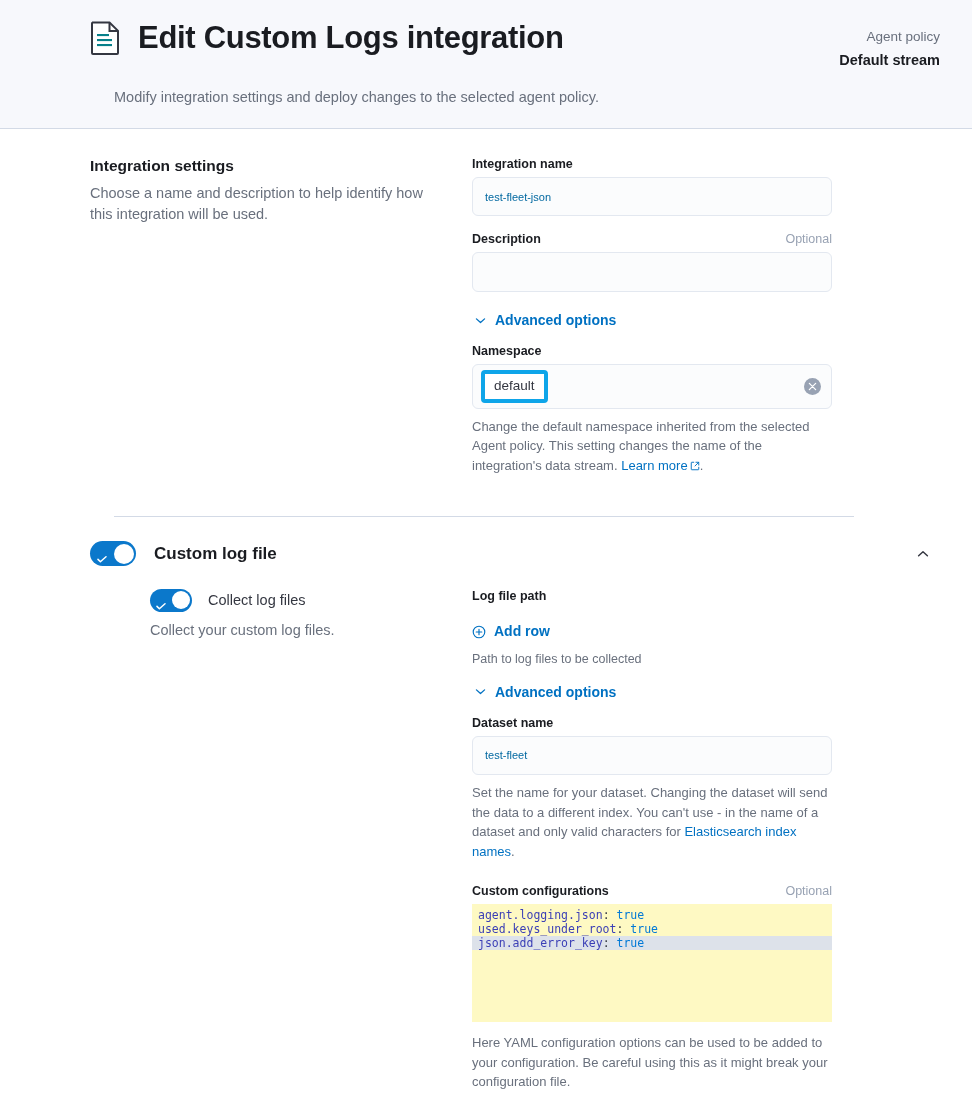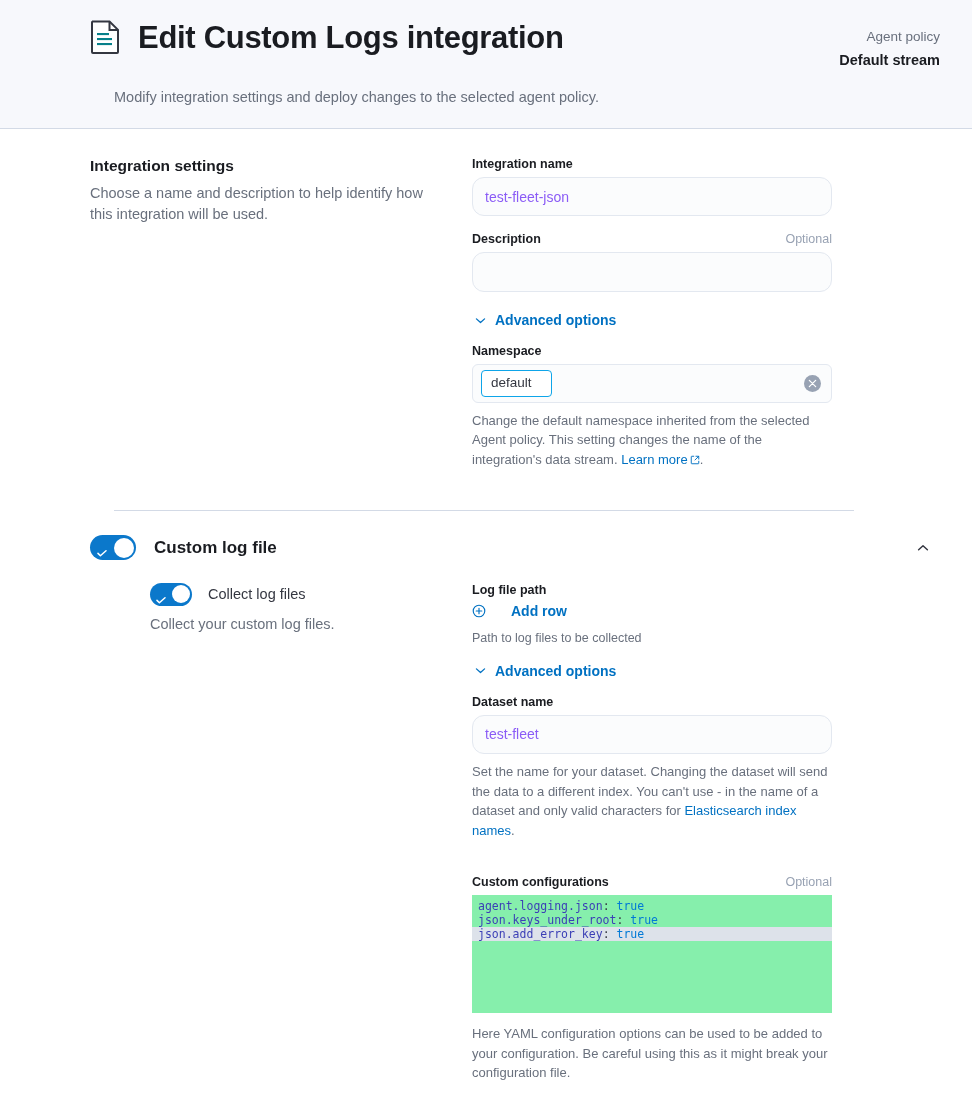--- a/index.html
+++ b/index.html
@@ -20,20 +20,21 @@
     position: relative;
     height: 129px;
   }
   .header-top {
     display: flex;
     align-items: flex-start;
     justify-content: space-between;
   }
   .title-block {
     display: flex;
+    align-items: center;
     gap: 18px;
     padding-left: 66px;
   }
   .doc-icon { width: 30px; height: 34px; flex: none; display:block; }
   .page-title {
     font-size: 31px;
     font-weight: bold;
     letter-spacing: -0.3px;
     color: #1a1c21;
     line-height: 1.15;
@@ -104,25 +105,25 @@
     font-size: 12.5px;
     color: #98A2B3;
     font-weight: normal;
   }
 
   .text-input {
     width: 100%;
     height: 39px;
     background: #FBFCFD;
     border: 1px solid #E3E8F0;
-    border-radius: 12px;
+    border-radius: 6px;
     padding: 0 12px;
-    font-size: 14px;
+    font-size: 11px;
     font-family: "Liberation Sans", sans-serif;
-    color: #8b5cf6;
+    color: #0369a1;
     outline: none;
     display: block;
   }
   .text-input::placeholder { color: #98A2B3; }
   .text-input.tall { height: 40px; }
 
   .field-block { margin-bottom: 16px; }
 
   
   .adv-options {
@@ -143,26 +144,26 @@
     min-height: 38px;
     background: #FBFCFD;
     border: 1px solid #E3E8F0;
     border-radius: 6px;
     display: flex;
     align-items: center;
     padding: 5px 10px 5px 8px;
     gap: 6px;
   }
   .pill {
-    border: 1px solid #0ea5e9;
+    border: 4px solid #0ea5e9;
     border-radius: 4px;
     background: #ffffff;
     font-size: 13.5px;
     color: #343741;
-    padding: 3px 19px 4px 9px;
+    padding: 3px 9px 4px 9px;
     line-height: 1.3;
   }
   .combo-spacer { flex: 1; }
   .clear-btn {
     width: 17px; height: 17px;
     border-radius: 50%;
     background: #98A2B3;
     display: flex;
     align-items: center;
     justify-content: center;
@@ -246,38 +247,39 @@
   .sub-desc {
     font-size: 14.5px;
     color: #69707D;
     padding-left: 60px;
     margin-top: 10px;
   }
 
   
   .add-row {
     display: inline-flex;
-    align-items: center;
-    gap: 25px;
+    align-items: flex-end;
+    gap: 8px;
     color: #0071C2;
     font-size: 14px;
     font-weight: bold;
     cursor: pointer;
+    margin-top: 14px;
   }
   .plus-icon { width: 14px; height: 14px; display:block; }
 
   .subhelp {
     font-size: 12.5px;
     color: #69707D;
     margin-top: 9px;
   }
 
   
   .code-editor {
-    background: #86efac;
+    background: #fef9c3;
     height: 118px;
     overflow: hidden;
     font-family: "DejaVu Sans Mono", monospace;
     font-size: 11.5px;
     line-height: 14px;
     padding: 4px 0 0 0;
     margin-top: 3px;
   }
   .code-line {
     padding: 0 6px 0 6px;
@@ -429,28 +431,28 @@
       </div>
 
       <div>
         <label class="field-label">Dataset name</label>
         <input class="text-input" type="text" value="test-fleet" style="">
         <div class="help-text">
           <span>Set the name for your dataset. Changing the dataset will send the data to a different index. You can't use - in the name of a dataset and only valid characters for </span><a class="link">Elasticsearch index names</a><span>.</span>
         </div>
       </div>
 
-      <div style="margin-top:34px;">
+      <div style="margin-top:22px;">
         <div class="label-row">
           <label class="field-label">Custom configurations</label>
           <span class="optional">Optional</span>
         </div>
         <div class="code-editor" id="code-editor">
             <div class="code-line"><span class="tok-key">agent.logging.json</span><span class="tok-punc">: </span><span class="tok-val">true</span></div>
-            <div class="code-line"><span class="tok-key">json.keys_under_root</span><span class="tok-punc">: </span><span class="tok-val">true</span></div>
+            <div class="code-line"><span class="tok-key">used.keys_under_root</span><span class="tok-punc">: </span><span class="tok-val">true</span></div>
             <div class="code-line active"><span class="tok-key">json.add_error_key</span><span class="tok-punc">: </span><span class="tok-val">true</span></div>
           </div>
         <div class="help-text" style="margin-top:11px;">Here YAML configuration options can be used to be added to your configuration. Be careful using this as it might break your configuration file.</div>
       </div>
 
     </div>
   </div>
 
 </div>
 

